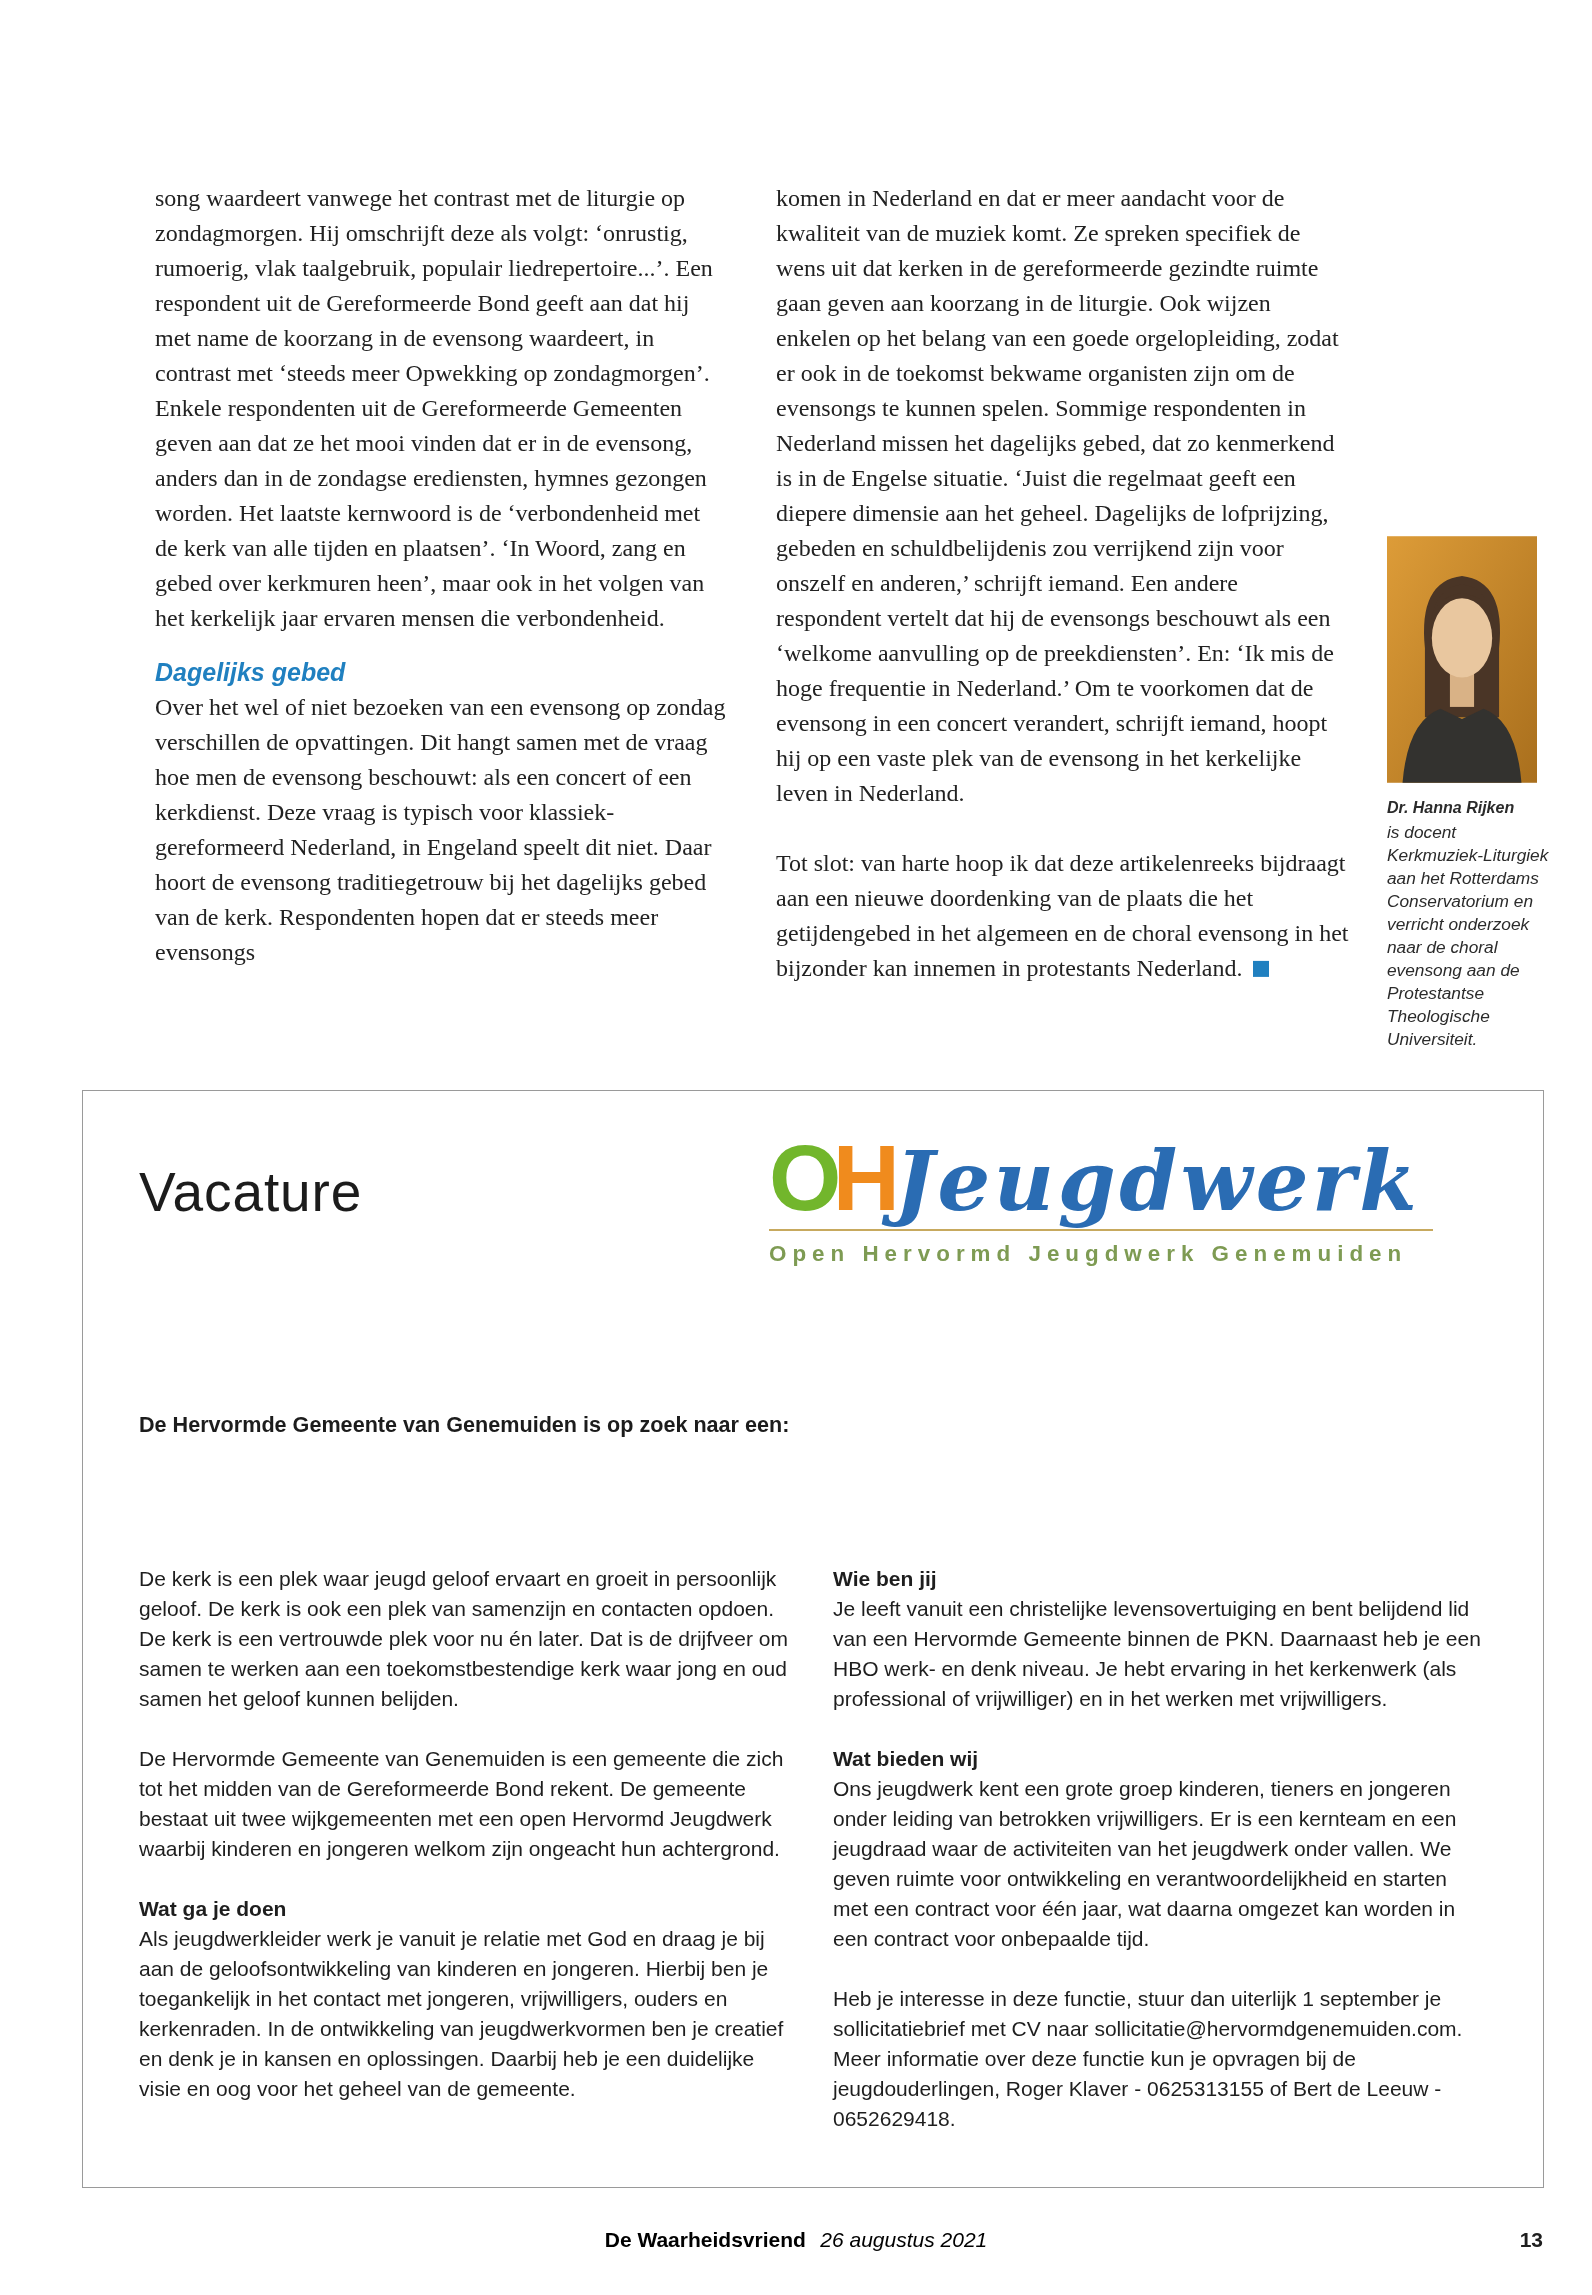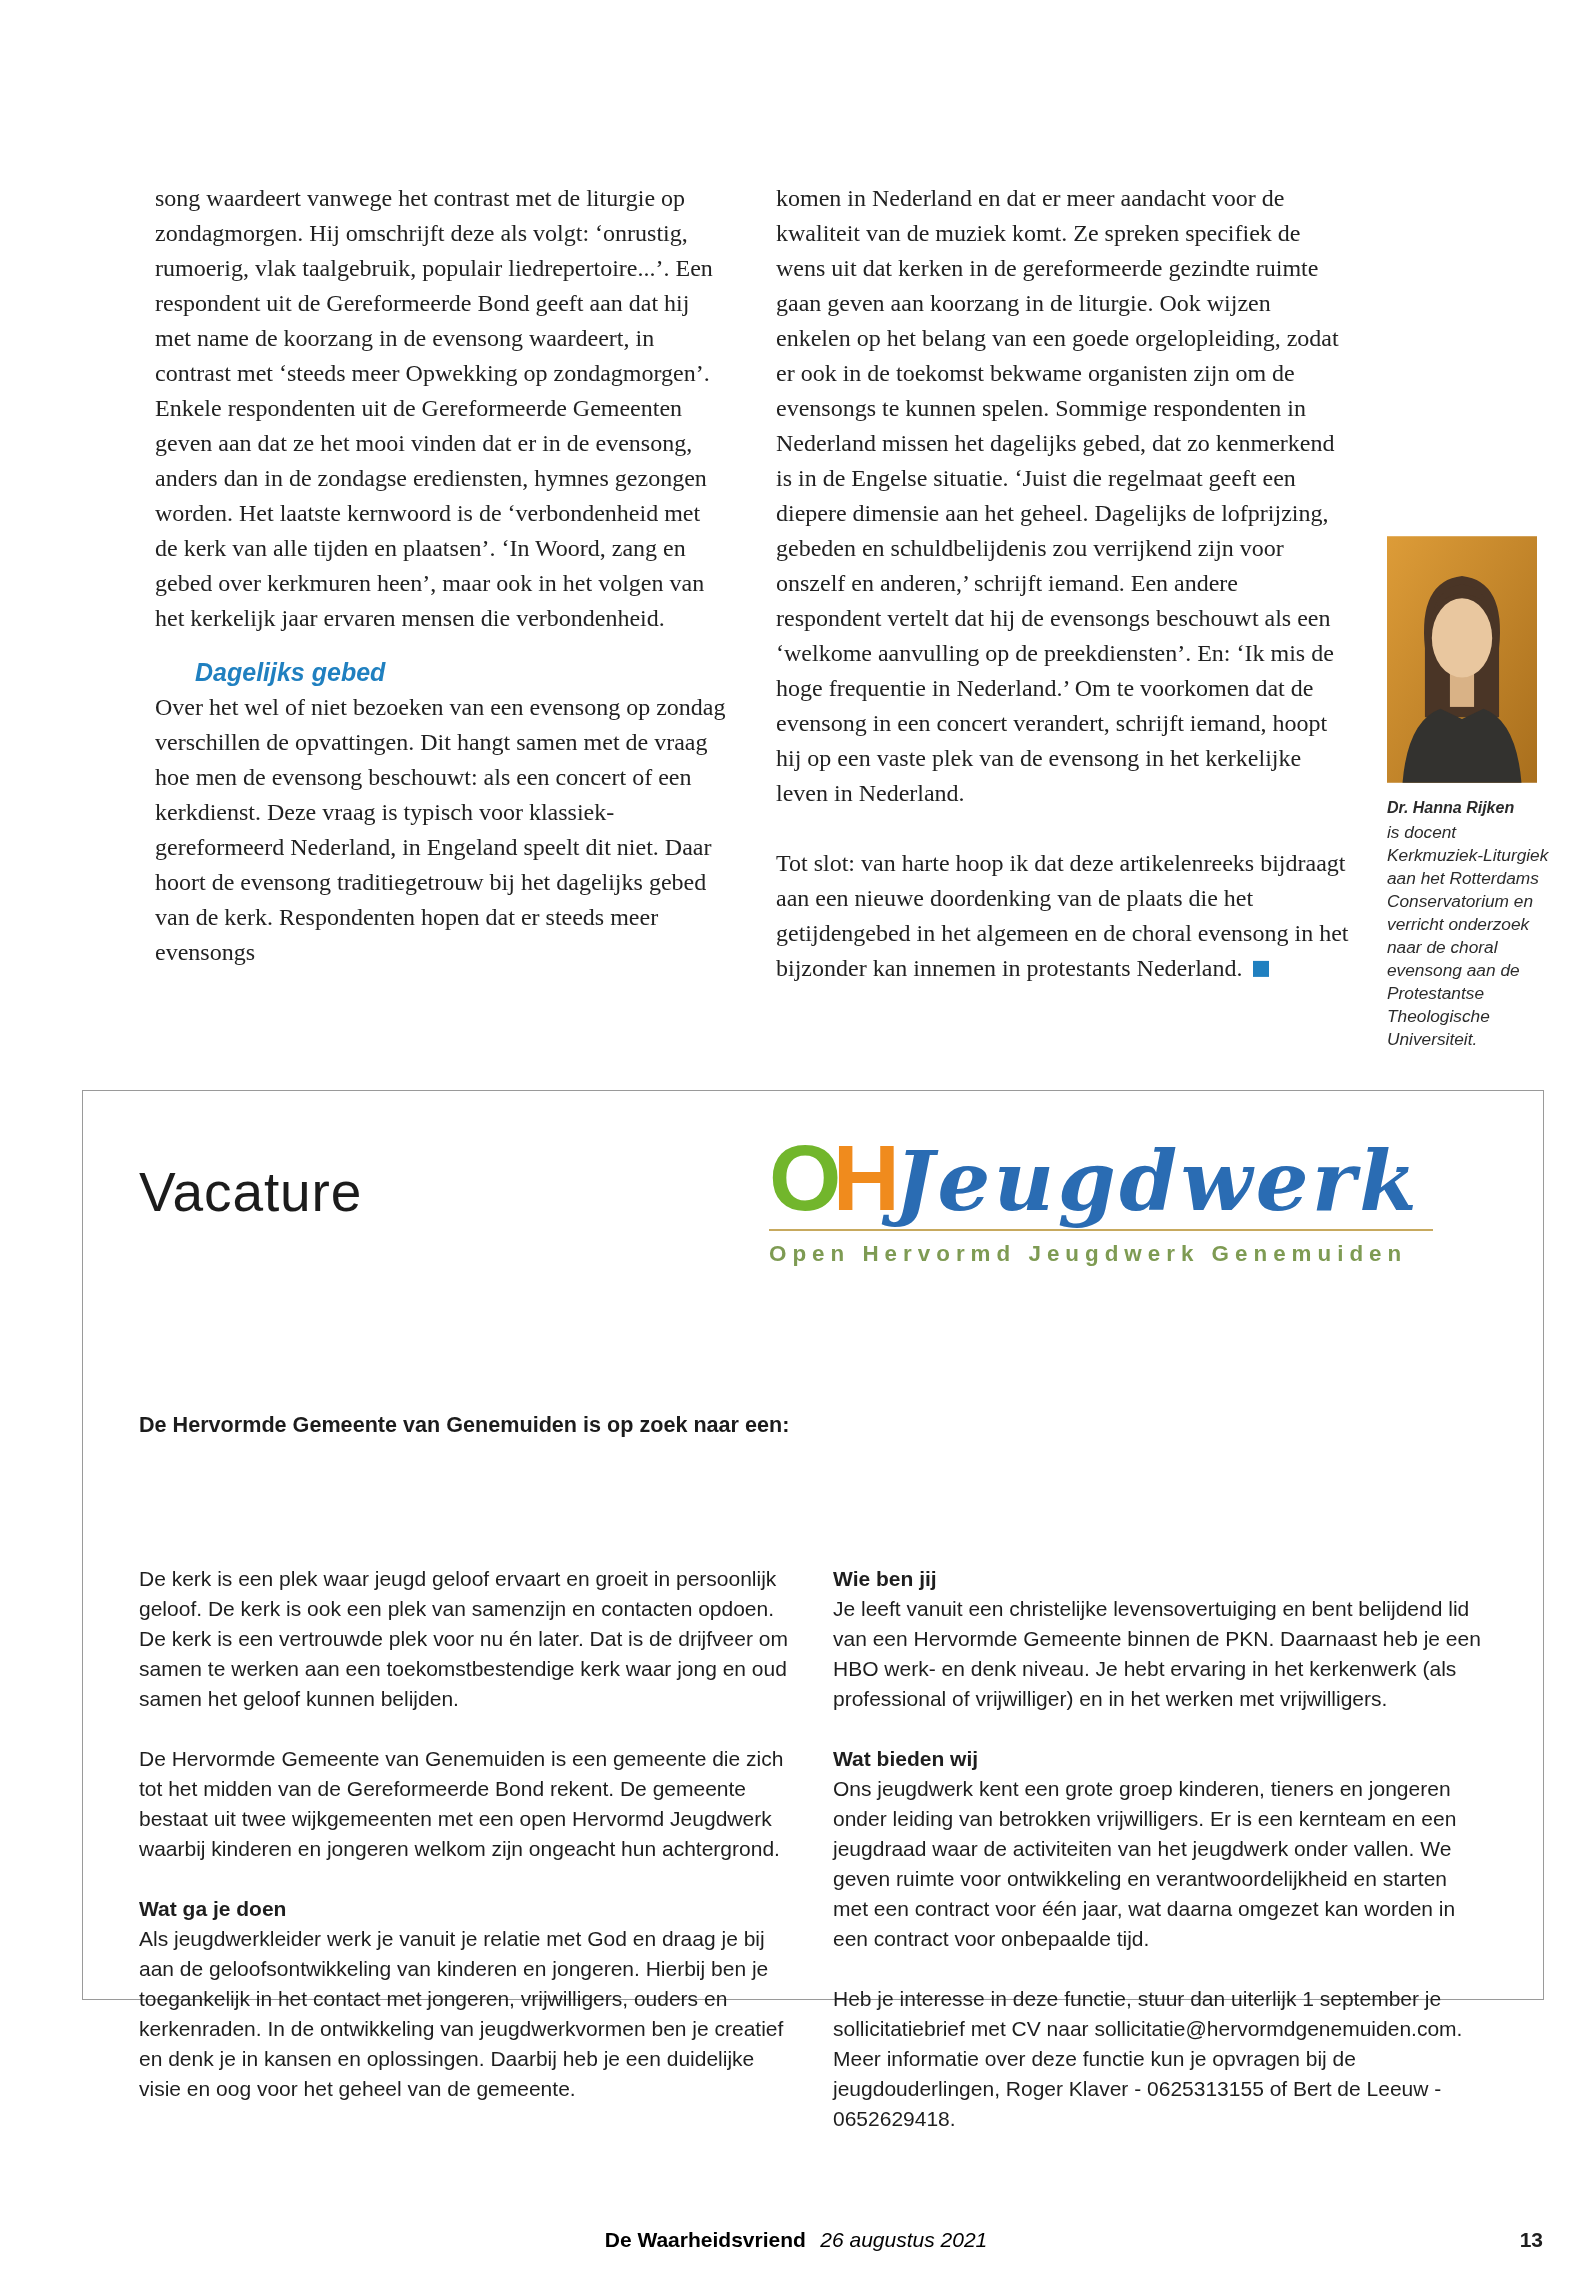--- a/index.html
+++ b/index.html
@@ -32,21 +32,20 @@
   .article p { margin: 0; }
   .article p.spaced { margin-top: 35px; }
   .subhead {
     font-family: "Liberation Sans", sans-serif;
     font-style: italic;
     font-weight: bold;
     font-size: 25px;
     line-height: 35px;
     color: #2080c0;
     margin-top: 19px;
-    margin-left: 40px;
   }
   .endmark {
     display: inline-block;
     width: 16.4px;
     height: 16.4px;
     background: #2080c0;
     margin-left: 10.4px;
     vertical-align: baseline;
     transform: translateY(0.9px);
   }
@@ -72,21 +71,21 @@
   }
   .cap-name { font-weight: bold; font-style: italic; font-size: 16px; margin-bottom: 1.7px; }
   .cap-bio { font-style: italic; }
 
   
   .vacancy {
     position: absolute;
     left: 82px;
     top: 1090px;
     width: 1462px;
-    height: 910px;
+    height: 1098px;
     border: 1.7px solid #9a9a9a;
     background: #ffffff;
   }
   .vac-title {
     position: absolute;
     left: 56px;
     top: 69px;
     font-size: 55px;
     font-weight: 400;
     letter-spacing: 0.9px;

